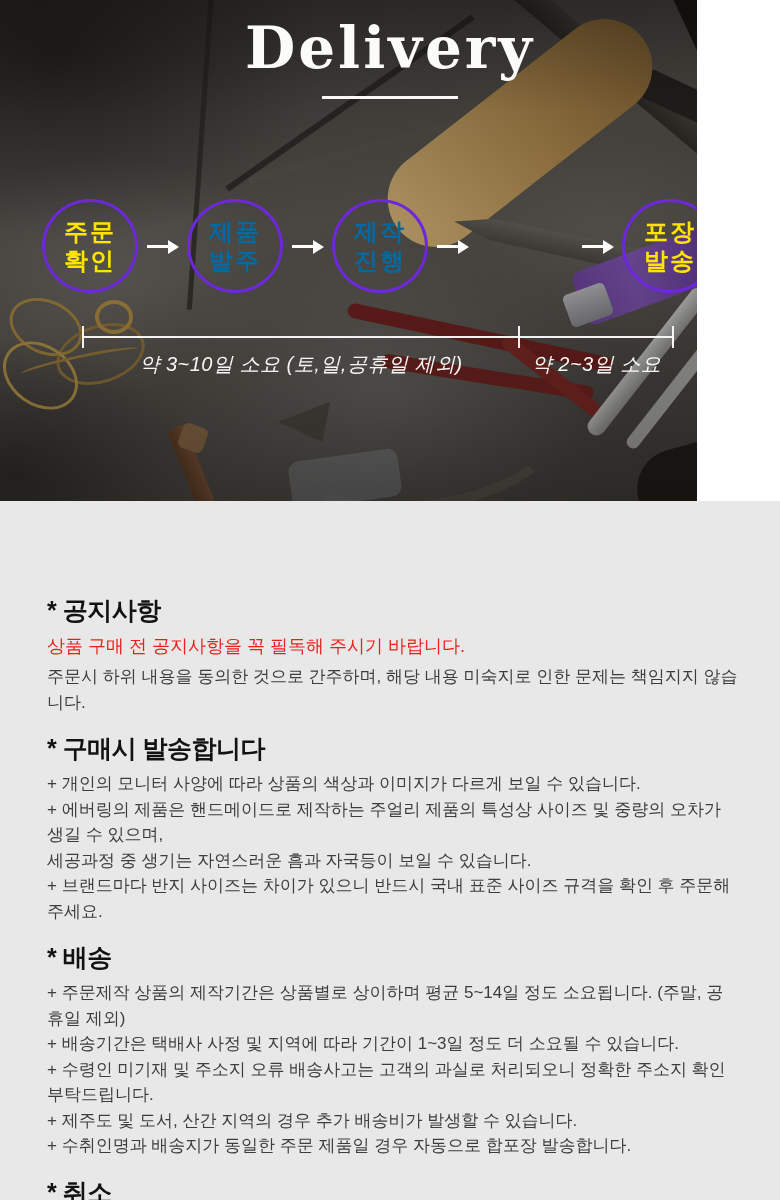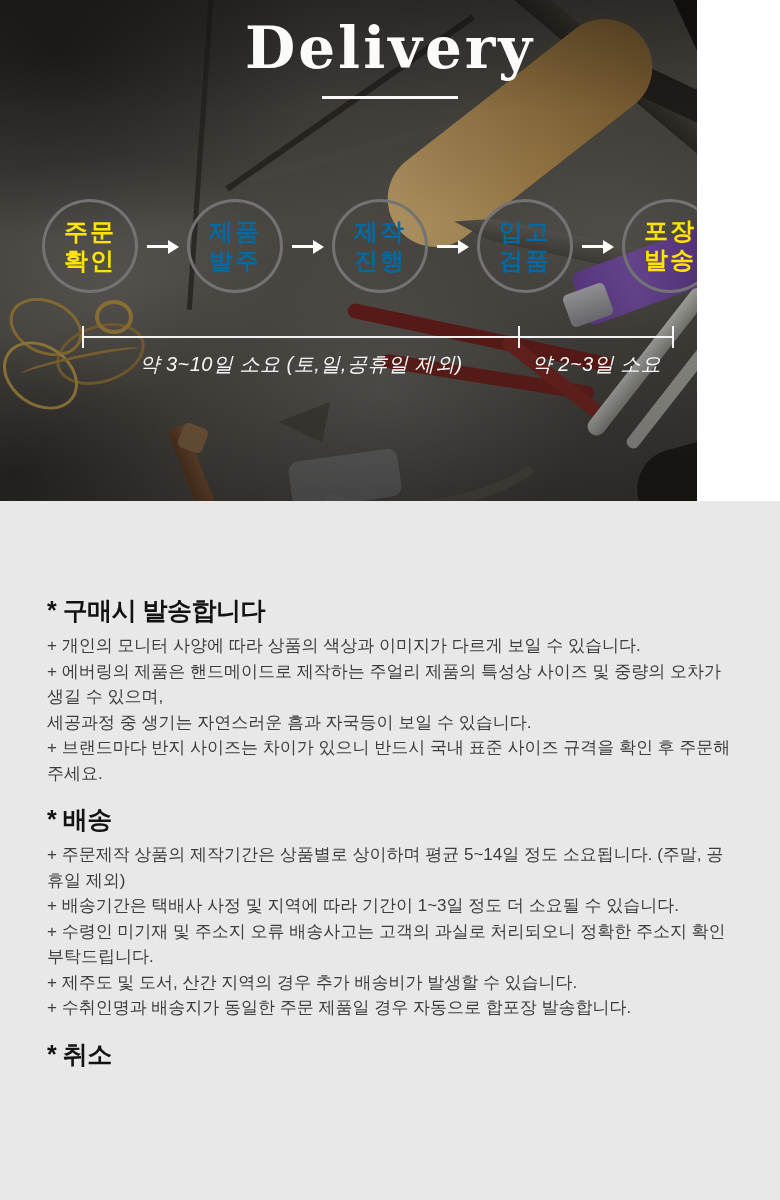--- a/index.html
+++ b/index.html
@@ -54,24 +54,24 @@
   .photo-overlay{position:absolute;inset:0;
     background:linear-gradient(to bottom, rgba(8,6,4,.50), rgba(8,6,4,.25) 22%, rgba(15,13,11,.18) 45%, rgba(8,6,4,.28) 78%, rgba(8,6,4,.38));}
 
   
   .hero-title{position:absolute;top:6px;left:0;width:780px;text-align:center;z-index:5;
     font-family:"DejaVu Serif","Liberation Serif",serif;font-weight:600;font-size:58px;line-height:84px;
     color:#fbfbfa;letter-spacing:3px;}
   .title-underline{position:absolute;left:322px;top:96px;width:136px;height:3px;background:#f8f8f6;z-index:5;}
 
   .step{position:absolute;top:199px;width:96px;height:94px;box-sizing:border-box;z-index:5;
-    border:3px solid #737373;border-radius:50%;display:flex;align-items:center;justify-content:center;}
+    border:3px solid #6d28d9;border-radius:50%;display:flex;align-items:center;justify-content:center;}
   .step-label span{display:block;font-size:24px;line-height:29px;font-weight:600;letter-spacing:2px;color:#0369a1;}
   .step.hl .step-label span{color:var(--c-highlight-yellow,#ffe400);}
-  .s1{left:42px;} .s2{left:187px;} .s3{left:332px;} .s4{left:477px;} .s5{left:622px;font-family:Liberation Serif, serif;}
+  .s1{left:42px;} .s2{left:187px;} .s3{left:332px;} .s4{left:477px;} .s5{left:622px;}
 
   .arrow{position:absolute;top:240px;width:32px;height:14px;z-index:5;}
   .a1{left:147px;} .a2{left:292px;} .a3{left:437px;} .a4{left:582px;}
   .arrow .shaft{position:absolute;left:0;top:5px;width:22px;height:3px;background:#fcfcfa;}
   .arrow .head{position:absolute;right:0;top:0;width:0;height:0;
     border-left:11px solid #fcfcfa;border-top:7px solid transparent;border-bottom:7px solid transparent;}
 
   .bracket-line{position:absolute;left:83px;top:336px;width:591px;height:2px;background:rgba(252,252,250,.95);z-index:5;}
   .tick{position:absolute;top:326px;width:2px;height:22px;background:rgba(252,252,250,.95);z-index:5;}
   .t1{left:82px;} .t2{left:518px;} .t3{left:672px;}
@@ -153,46 +153,45 @@
     <div class="step s3">
       <div class="step-label">
         <span>제작</span>
           <span>진행</span>
       </div>
     </div>
     <div class="arrow a3">
         <i class="shaft"></i>
         <i class="head"></i>
       </div>
-    <div class="step s4">
-      <div class="step-label">
-        <span>입고</span>
-          <span>검품</span>
-      </div>
-    </div>
     <div class="arrow a4">
         <i class="shaft"></i>
         <i class="head"></i>
       </div>
     <div class="step s5 hl">
       <div class="step-label">
         <span>포장</span>
           <span>발송</span>
       </div>
     </div>
 
     <div class="bracket-line"></div>
     <div class="tick t1"></div>
     <div class="tick t2"></div>
     <div class="tick t3"></div>
     <div class="duration d1">약 3~10일 소요 (토,일,공휴일 제외)</div>
     <div class="duration d2">약 2~3일 소요</div>
   </div>
 
   <div class="info">
+    <section>
+      <h2>* 공지사항</h2>
+      <p class="alert">상품 구매 전 공지사항을 꼭 필독해 주시기 바랍니다.</p>
+      <p class="line">주문시 하위 내용을 동의한 것으로 간주하며, 해당 내용 미숙지로 인한 문제는 책임지지 않습니다.</p>
+    </section>
 
     <section>
       <h2>* 구매시 발송합니다</h2>
       <p class="line">+ 개인의 모니터 사양에 따라 상품의 색상과 이미지가 다르게 보일 수 있습니다.</p>
       <p class="line">+ 에버링의 제품은 핸드메이드로 제작하는 주얼리 제품의 특성상 사이즈 및 중량의 오차가 생길 수 있으며,</p>
       <p class="line">세공과정 중 생기는 자연스러운 흠과 자국등이 보일 수 있습니다.</p>
       <p class="line">+ 브랜드마다 반지 사이즈는 차이가 있으니 반드시 국내 표준 사이즈 규격을 확인 후 주문해주세요.</p>
     </section>
 
     <section>

